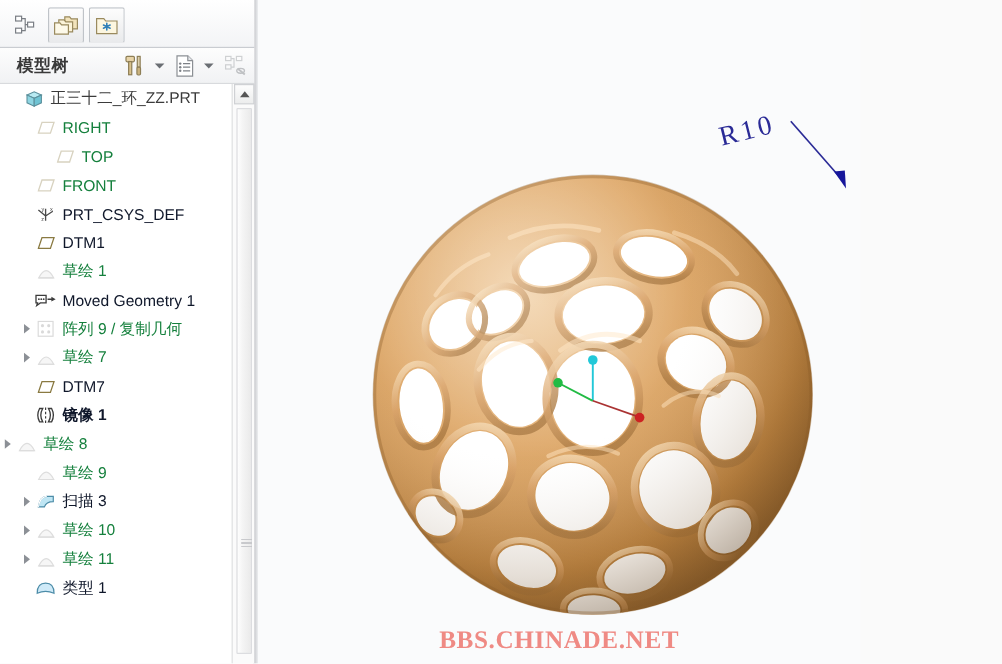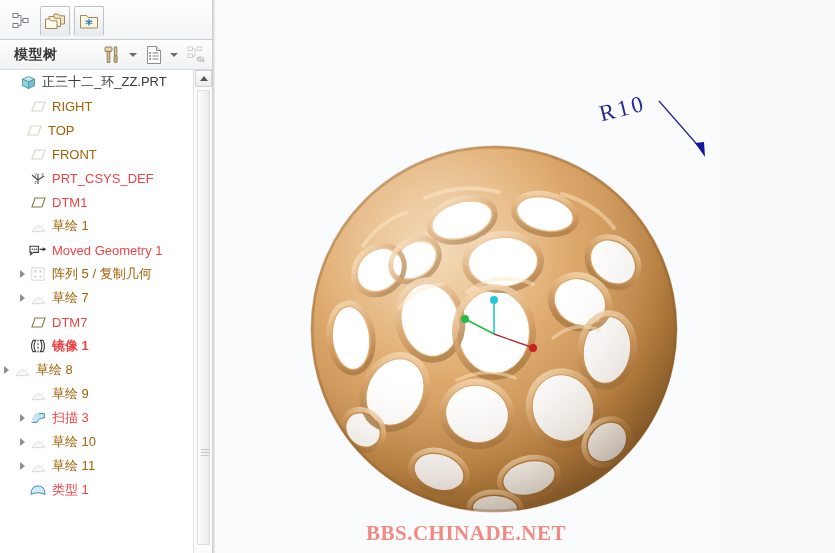--- a/index.html
+++ b/index.html
@@ -86,24 +86,24 @@
     width:0;height:0;
     border-top:4px solid transparent;border-bottom:4px solid transparent;
     border-left:5px solid #8c9096;
   }
   .row .ico{
     width:20px;height:20px;flex:0 0 20px;
     display:flex;align-items:center;justify-content:center;
     margin-right:4px;
   }
   .row .lbl{
-    font-size:13px;color:#ef4444;
+    font-size:13px;color:#0f172a;
     overflow:hidden;text-overflow:ellipsis;
   }
-  .row.dim .lbl{color:#a16207;}
+  .row.dim .lbl{color:#15803d;}
   .row.dim .ico{opacity:.33;}
   .row.root .lbl{color:#3b3b3b;}
   .row.bold .lbl{font-weight:bold;}
 
   
   #vscroll{
     position:absolute;left:193px;top:70px;width:19px;height:483px;
     background:#fbfbfb;border-left:1px solid #dfe0e2;
     box-sizing:border-box;
   }
@@ -260,21 +260,21 @@
         </div>
         <div class="row dim" style="padding-left: 16px;">
           <span class="exp"></span>
           <span class="ico">
             <svg width="15" height="13" viewBox="0 0 15 13">
               <path d="M4 2h10l-3 9H1Z" fill="none" stroke="#8a7a42" stroke-width="1.1"></path>
             </svg>
           </span>
           <span class="lbl">RIGHT</span>
         </div>
-        <div class="row dim" style="padding-left: 12px;">
+        <div class="row dim" style="padding-left: 32px;">
           <span class="exp"></span>
           <span class="ico">
             <svg width="15" height="13" viewBox="0 0 15 13">
               <path d="M4 2h10l-3 9H1Z" fill="none" stroke="#8a7a42" stroke-width="1.1"></path>
             </svg>
           </span>
           <span class="lbl">TOP</span>
         </div>
         <div class="row dim" style="padding-left: 16px;">
           <span class="exp"></span>
@@ -344,21 +344,21 @@
             <svg width="14" height="14" viewBox="0 0 14 14">
               <rect x=".8" y=".8" width="12.4" height="12.4" fill="#fff" stroke="#8f8f8f" stroke-width="1"></rect>
               <g fill="#8f8f8f">
                 <circle cx="4.4" cy="4.4" r="1.3"></circle>
                 <circle cx="9.6" cy="4.4" r="1.3"></circle>
                 <circle cx="4.4" cy="9.6" r="1.3"></circle>
                 <circle cx="9.6" cy="9.6" r="1.3"></circle>
               </g>
             </svg>
           </span>
-          <span class="lbl">阵列 5 / 复制几何</span>
+          <span class="lbl">阵列 9 / 复制几何</span>
         </div>
         <div class="row dim" style="padding-left: 16px;">
           <span class="exp">
             <span class="arw"></span>
           </span>
           <span class="ico">
             <svg width="15" height="13" viewBox="0 0 15 13">
               <path d="M1.2 11.6 Q7.5 -0.6 13.8 11.6Z" fill="#e4e4e4" stroke="#9a9a9a" stroke-width="1"></path>
               <path d="M1.2 11.6H13.8" stroke="#9a9a9a" stroke-width="1"></path>
             </svg>

